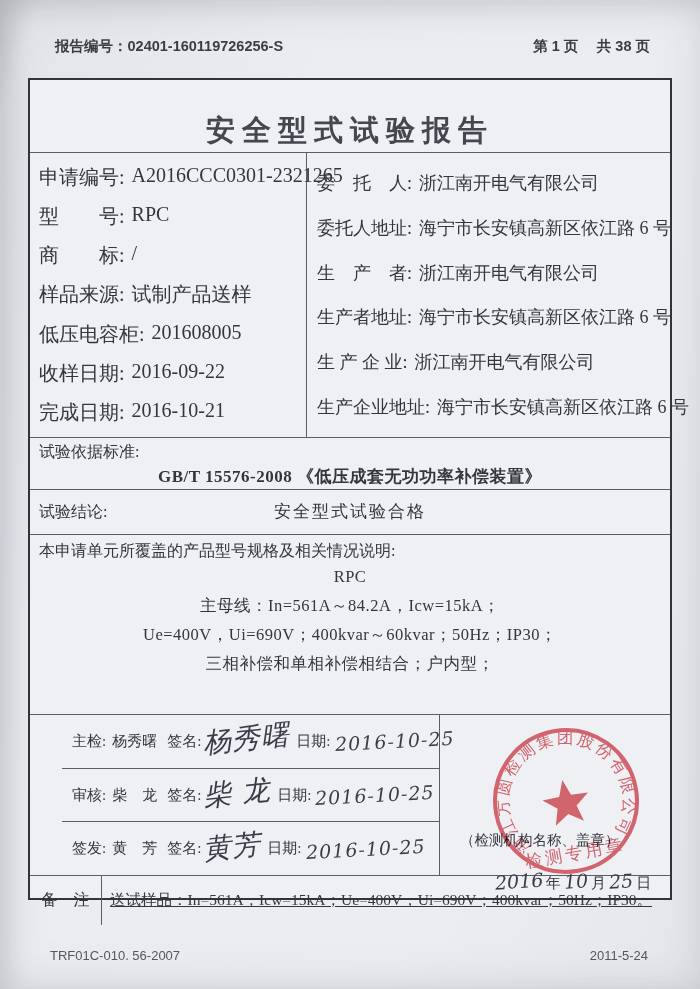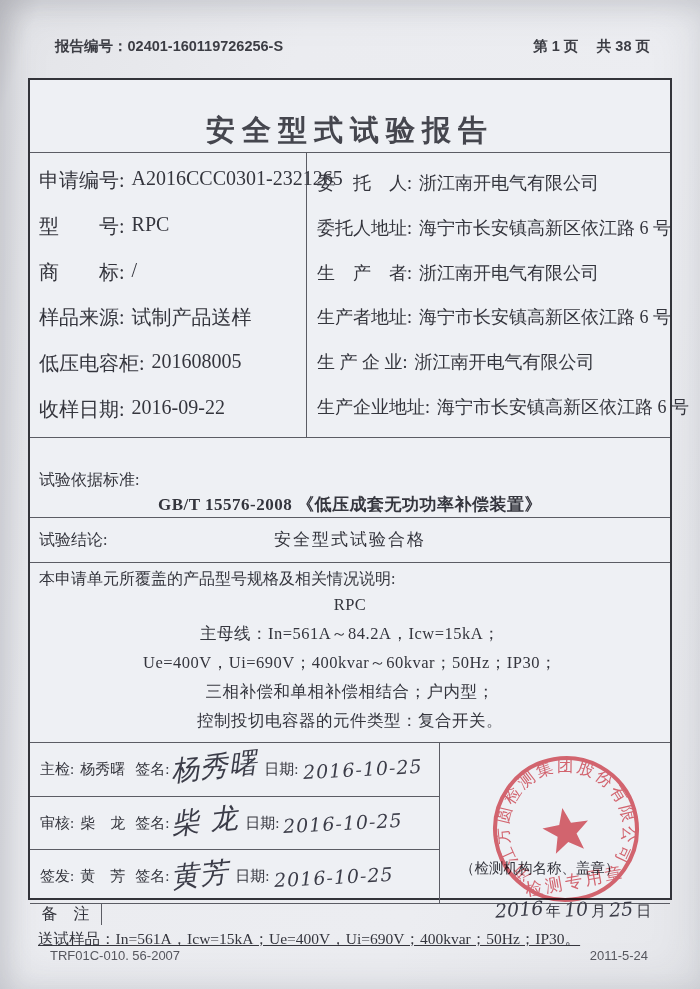--- a/index.html
+++ b/index.html
@@ -26,48 +26,48 @@
     font-weight:600; color:#45464e;margin-top:28px; }
   
   .info-sec{ height:285px; display:flex; }
   .info-left{ width:277px; border-right:1px solid #5b5c64; display:flex; flex-direction:column;
     justify-content:space-around; padding:5px 4px 5px 9px; }
   .info-right{ flex:1; display:flex; flex-direction:column; justify-content:space-around; padding:8px 4px 8px 10px; }
   .info-line{ display:flex; font-size:20px; white-space:pre; }
   .info-right .info-line{ font-size:18px; }
   .lbl{ margin-right:7px; white-space:pre; }
   
-  .std-sec{ height:52px; padding-top:4px;margin-top:28px; }
+  .std-sec{ height:52px; padding-top:4px; }
   .std-label{ font-size:16px; padding-left:9px; }
   .std-value{ text-align:center; font-size:17px; margin-top:2px; letter-spacing:.5px;font-weight:bold; }
   
   .concl-row{ position:relative; height:45px; }
   .concl-label{ position:absolute; left:9px; top:50%; transform:translateY(-50%); font-size:16px; }
   .concl-value{ display:block; width:100%; text-align:center; line-height:44px; font-size:17px; letter-spacing:2px; }
   
   .coverage-sec{ height:180px; padding-top:6px; }
   .cov-head{ font-size:16px; padding-left:9px; }
   .cov-line{ text-align:center; font-size:16.5px; line-height:29px; letter-spacing:.5px; }
   
   .sign-sec{ height:161px; display:flex; }
-  .sign-left{ width:410px; border-right:1px solid #5b5c64; display:flex; flex-direction:column; }
+  .sign-left{ width:410px; border-right:1px solid #5b5c64; display:flex; flex-direction:column;padding-left:32px; }
   .sign-row{ flex:1; display:flex; align-items:center; padding-left:10px; font-size:15px; overflow:visible; white-space:pre; }
   .sign-row + .sign-row{ border-top:1px solid #5b5c64; }
   .sign-name{ margin:0 10px 0 6px; }
   .hand{ font-style:italic; color:#3b3c48; display:inline-block; font-family:"DejaVu Serif",serif; }
   .hand-name{ font-size:28px; transform:rotate(-6deg) translateY(-2px); margin:0 6px 0 2px; letter-spacing:1px; }
   .hand-date{ font-size:19px; transform:rotate(-3deg); margin-left:4px; letter-spacing:1px; }
   .sign-right{ position:relative; flex:1; overflow:visible; }
   .stamp{ position:absolute; left:50px; top:10px; width:152px; height:152px; transform:rotate(-10deg);
     mix-blend-mode:multiply; opacity:.88; z-index:2; }
   .org-note{ position:absolute; left:20px; top:116px; font-size:14.5px; white-space:pre; z-index:1; }
   .stamp-date{ position:absolute; left:14px; top:138px; font-size:15px; z-index:1; white-space:pre; }
   .stamp-date .hand{ font-size:19px; transform:rotate(-4deg); margin:0 3px; }
   
-  .remark-row{ height:49px; display:flex; align-items:stretch;flex-direction:column; }
+  .remark-row{ height:49px; display:flex; align-items:stretch; }
   .remark-label{ width:72px; border-right:1px solid #5b5c64; display:flex; align-items:center; justify-content:center;
     font-size:16px; white-space:pre; }
   .remark-value{ flex:1; display:flex; align-items:center; padding:0 8px; font-size:15.5px; white-space:pre-wrap;text-decoration:underline; }
   
   .page-footer{ position:absolute; top:948px; left:50px; right:52px; display:flex; justify-content:space-between;
     font-family:"Liberation Sans","DejaVu Sans",sans-serif; font-size:13px; color:#55565d; }
 </style>
 </head>
 <body>
 
@@ -83,20 +83,21 @@
     <div class="title-row brd">安全型式试验报告</div>
 
     <div class="info-sec brd">
       <div class="info-left">
         <div class="info-line"><span class="lbl">申请编号:</span><span>A2016CCC0301-2321265</span></div>
         <div class="info-line"><span class="lbl">型　　号:</span><span>RPC</span></div>
         <div class="info-line"><span class="lbl">商　　标:</span><span>/</span></div>
         <div class="info-line"><span class="lbl">样品来源:</span><span>试制产品送样</span></div>
         <div class="info-line"><span class="lbl">低压电容柜:</span><span>201608005</span></div>
         <div class="info-line"><span class="lbl">收样日期:</span><span>2016-09-22</span></div>
+        <div class="info-line"><span class="lbl">完成日期:</span><span>2016-10-21</span></div>
       </div>
       <div class="info-right">
         <div class="info-line"><span class="lbl">委　托　人:</span><span>浙江南开电气有限公司</span></div>
         <div class="info-line"><span class="lbl">委托人地址:</span><span>海宁市长安镇高新区依江路 6 号</span></div>
         <div class="info-line"><span class="lbl">生　产　者:</span><span>浙江南开电气有限公司</span></div>
         <div class="info-line"><span class="lbl">生产者地址:</span><span>海宁市长安镇高新区依江路 6 号</span></div>
         <div class="info-line"><span class="lbl">生 产 企 业:</span><span>浙江南开电气有限公司</span></div>
         <div class="info-line"><span class="lbl">生产企业地址:</span><span>海宁市长安镇高新区依江路 6 号</span></div>
       </div>
     </div>
@@ -110,21 +111,20 @@
       <span class="concl-label">试验结论:</span>
       <span class="concl-value">安全型式试验合格</span>
     </div>
 
     <div class="coverage-sec brd">
       <div class="cov-head">本申请单元所覆盖的产品型号规格及相关情况说明:</div>
       <div class="cov-line">RPC</div>
       <div class="cov-line">主母线：In=561A～84.2A，Icw=15kA；</div>
       <div class="cov-line">Ue=400V，Ui=690V；400kvar～60kvar；50Hz；IP30；</div>
       <div class="cov-line">三相补偿和单相补偿相结合；户内型；</div>
-      <div class="cov-line">控制投切电容器的元件类型：复合开关。</div>
     </div>
 
     <div class="sign-sec brd">
       <div class="sign-left">
         <div class="sign-row">
           <span>主检:</span>
           <span class="sign-name">杨秀曙</span>
           <span>签名:</span>
           <span class="hand hand-name">杨秀曙</span>
           <span>日期:</span>

